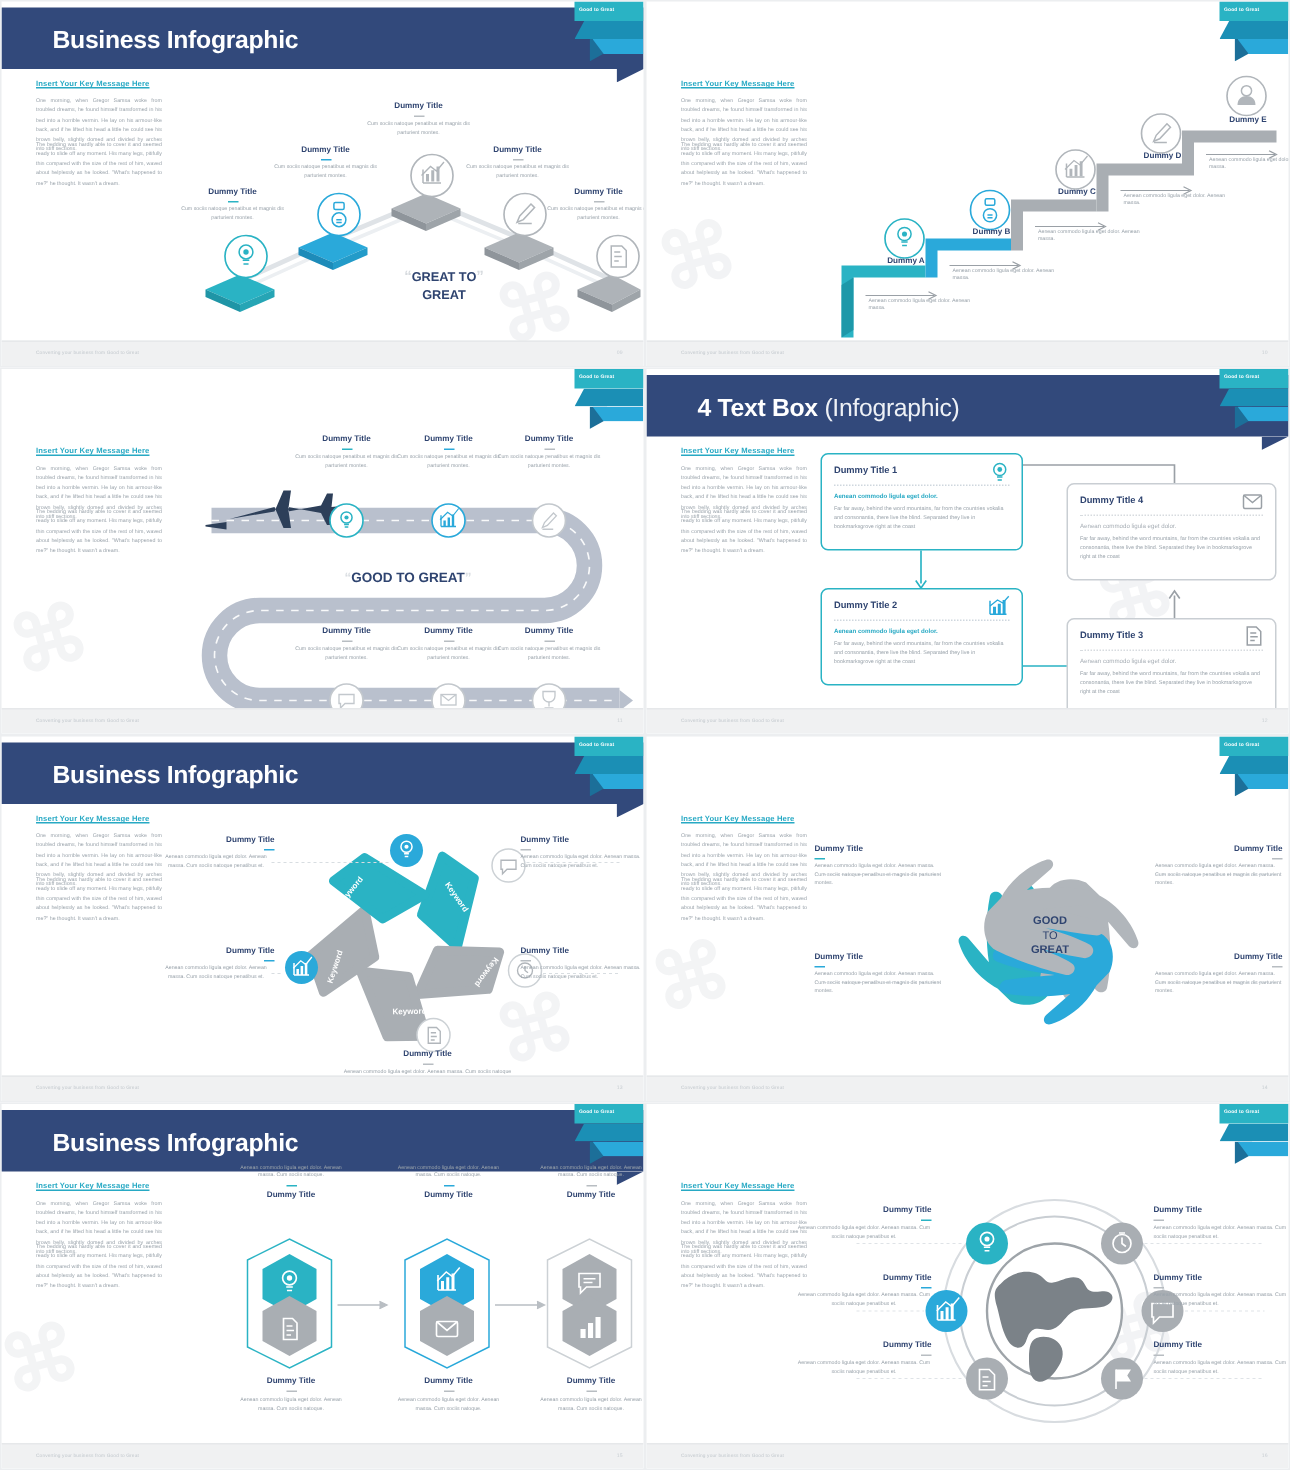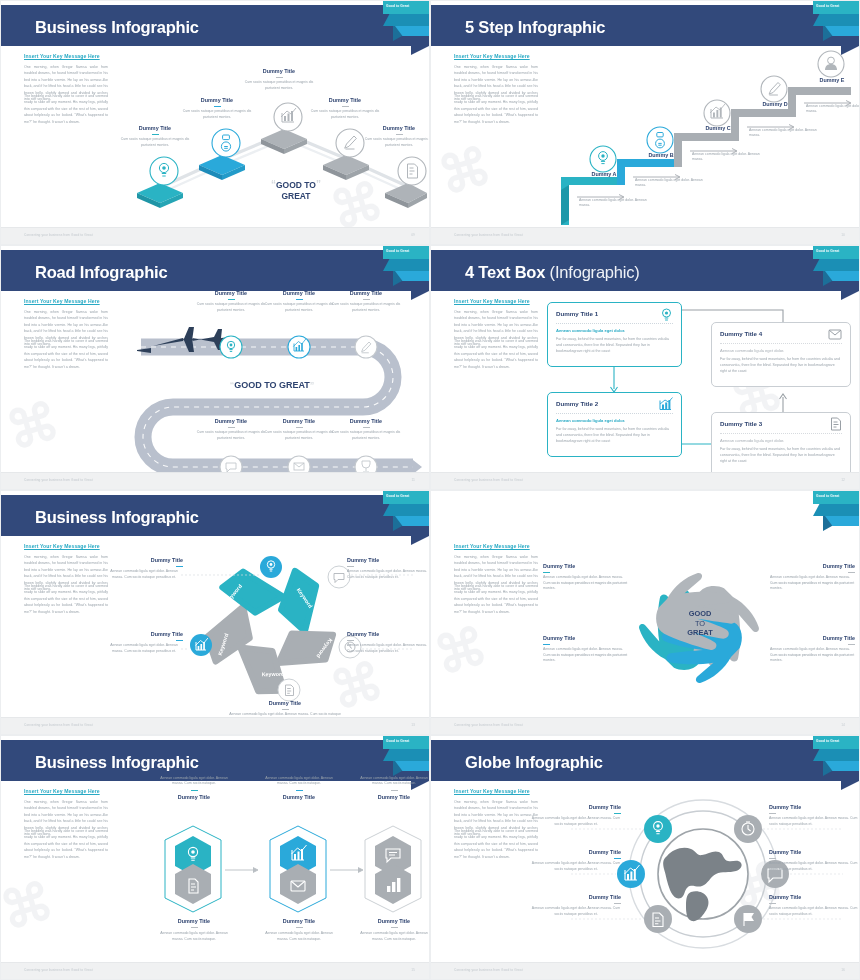--- a/index.html
+++ b/index.html
@@ -221,37 +221,33 @@
         <div class="dt">Dummy Title</div>
         <div class="dash g" style="margin:2.5px auto;"></div>
         <div class="dd">Cum sociis natoque penatibus et magnis dis parturient montes.</div>
       </div>
       <div style="position:absolute;left:250px;top:78px;width:72px;text-align:center;">
         <div class="dt">Dummy Title</div>
         <div class="dash g" style="margin:2.5px auto;"></div>
         <div class="dd">Cum sociis natoque penatibus et magnis dis parturient montes.</div>
       </div>
       <div style="position:absolute;left:140px;top:132px;width:86px;text-align:center;font-size:8.5px;font-weight:bold;color:#2f4470;line-height:1.22;">
-        <span style="color:#d6dade;font-size:10px;">“</span><span>GOOD TO</span><span style="color:#d6dade;font-size:10px;">”</span><br>
+        <span style="color:#d6dade;font-size:10px;">“</span><span>GREAT TO</span><span style="color:#d6dade;font-size:10px;">”</span><br>
         <span>GREAT</span>
       </div>
     </div>
 
     <div class="footer">
       <div class="f-txt">Converting your business from Good to Great</div>
       <div class="f-num">09</div>
     </div>
   </div>
 
   <div class="slide">
     <div class="wm" style="left:8px;top:140px;">⌘</div>
-    <div class="hdr">
-      <div class="hdr-title"><span>5 Step Infographic</span></div>
-      <div class="hdr-notch"></div>
-    </div>
     <div class="ribbon">
       <div class="rib-top">
           <span>Good to Great</span>
         </div>
       <div class="rib-tail"></div>
       <div class="rib-mid"></div>
       <div class="rib-low"></div>
     </div>
     <div class="keymsg">Insert Your Key Message Here</div>
     <div class="para p1">One morning, when Gregor Samsa woke from troubled dreams, he found himself transformed in his bed into a horrible vermin. He lay on his armour-like back, and if he lifted his head a little he could see his brown belly, slightly domed and divided by arches into stiff sections.</div>
@@ -345,24 +341,20 @@
     </div>
 
     <div class="footer">
       <div class="f-txt">Converting your business from Good to Great</div>
       <div class="f-num">10</div>
     </div>
   </div>
 
   <div class="slide">
     <div class="wm" style="left:6px;top:150px;">⌘</div>
-    <div class="hdr">
-      <div class="hdr-title"><span>Road Infographic</span></div>
-      <div class="hdr-notch"></div>
-    </div>
     <div class="ribbon">
       <div class="rib-top">
           <span>Good to Great</span>
         </div>
       <div class="rib-tail"></div>
       <div class="rib-mid"></div>
       <div class="rib-low"></div>
     </div>
     <div class="keymsg">Insert Your Key Message Here</div>
     <div class="para p1">One morning, when Gregor Samsa woke from troubled dreams, he found himself transformed in his bed into a horrible vermin. He lay on his armour-like back, and if he lifted his head a little he could see his brown belly, slightly domed and divided by arches into stiff sections.</div>
@@ -867,24 +859,20 @@
     </div>
 
     <div class="footer">
       <div class="f-txt">Converting your business from Good to Great</div>
       <div class="f-num">15</div>
     </div>
   </div>
 
   <div class="slide">
     <div class="wm" style="left:300px;top:120px;">⌘</div>
-    <div class="hdr">
-      <div class="hdr-title"><span>Globe Infographic</span></div>
-      <div class="hdr-notch"></div>
-    </div>
     <div class="ribbon">
       <div class="rib-top">
           <span>Good to Great</span>
         </div>
       <div class="rib-tail"></div>
       <div class="rib-mid"></div>
       <div class="rib-low"></div>
     </div>
     <div class="keymsg">Insert Your Key Message Here</div>
     <div class="para p1">One morning, when Gregor Samsa woke from troubled dreams, he found himself transformed in his bed into a horrible vermin. He lay on his armour-like back, and if he lifted his head a little he could see his brown belly, slightly domed and divided by arches into stiff sections.</div>

